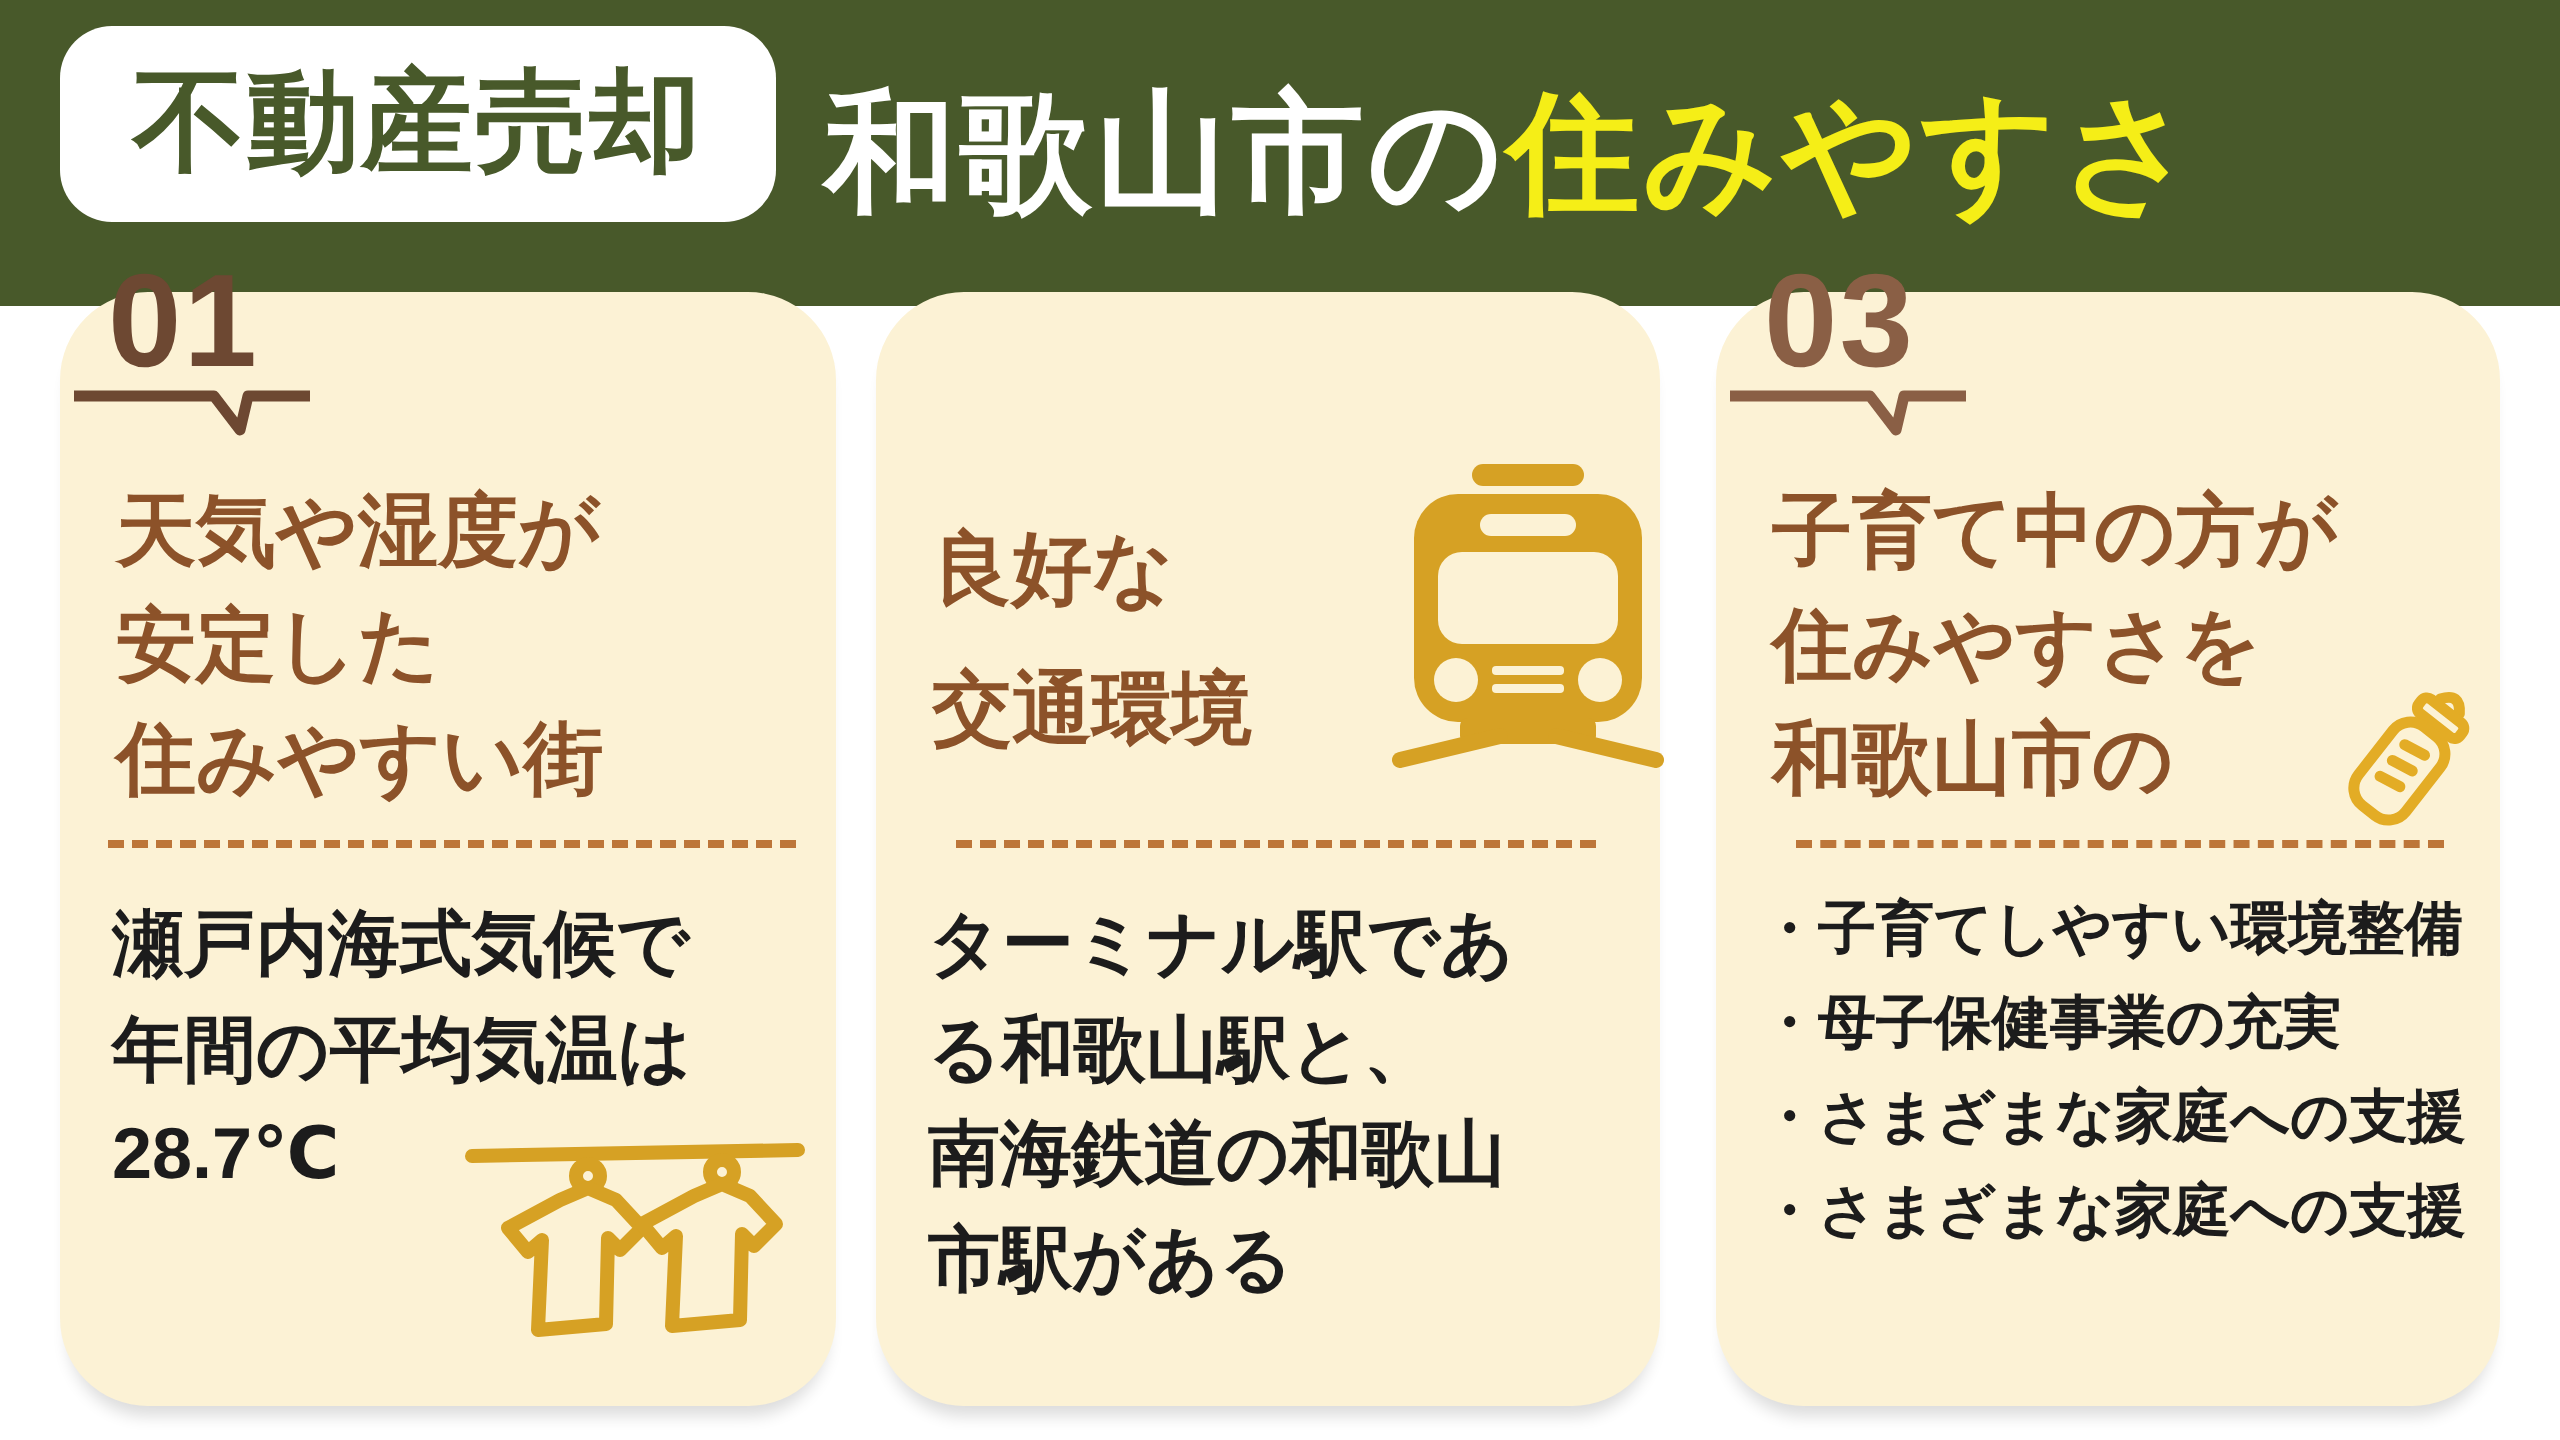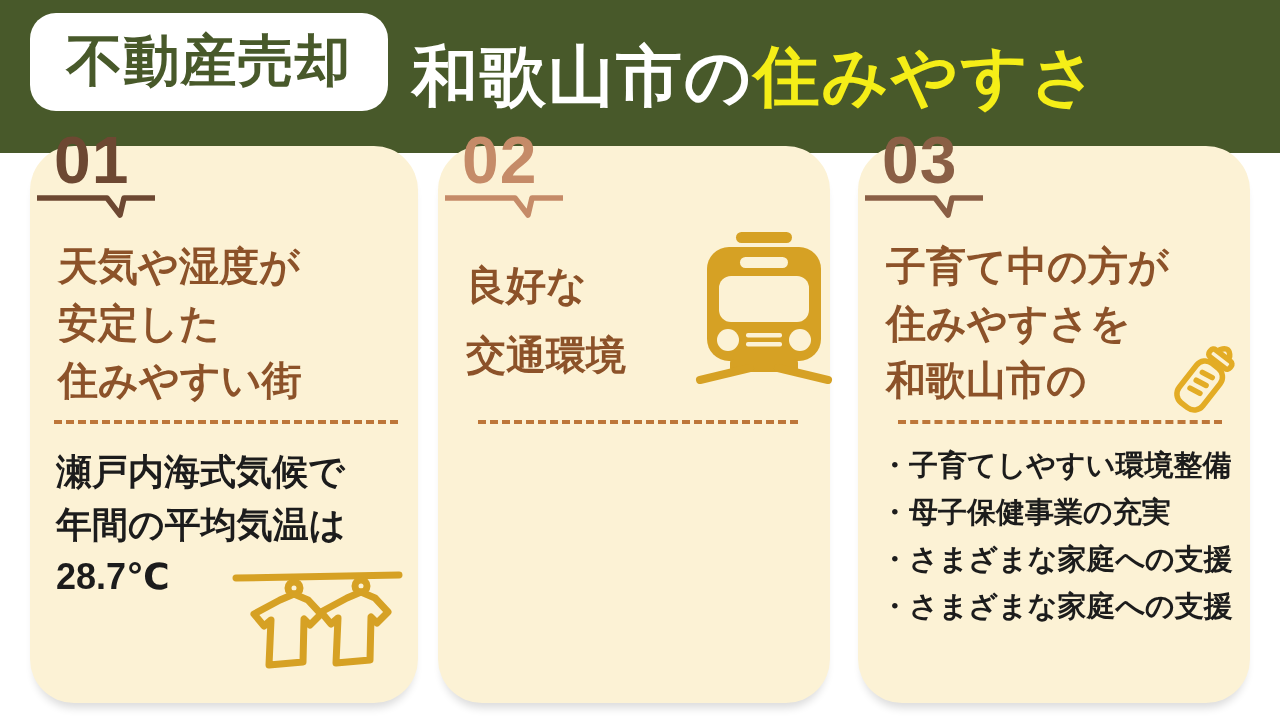--- a/index.html
+++ b/index.html
@@ -79,29 +79,27 @@
       <line x1="6" y1="16" x2="169" y2="13"></line>
       <circle cx="64" cy="26" r="6"></circle>
       <circle cx="131" cy="24" r="6"></circle>
       <path d="M50,38 L64,32 L78,38 L91,52 L80,63 L74,57 L73,100 L39,103 L41,58 L34,64 L24,52 Z"></path>
       <path d="M117,36 L131,30 L145,36 L158,50 L147,61 L141,55 L140,98 L106,101 L108,56 L101,62 L91,50 Z"></path>
     </g>
   </svg>
 </div>
 
 <div class="card c2">
-  <div class="num-block">
-    <div class="num">02</div>
-    <svg class="num-line" width="124" height="24" viewBox="0 0 124 24">
-      <path d="M2,3 H72 L85,20 L89,3 H120" fill="none" stroke="#c58b68" stroke-width="5.5" stroke-linejoin="round"></path>
-    </svg>
-  </div>
   <div class="card-title">良好な
 交通環境</div>
   <div class="divider"></div>
+  <div class="card-body">ターミナル駅であ
+る和歌山駅と、
+南海鉄道の和歌山
+市駅がある</div>
   <svg class="icon-train" width="140" height="152" viewBox="0 0 140 152">
     <g fill="#d6a124">
       <rect x="42" y="0" width="56" height="11" rx="5.5"></rect>
       <rect x="13" y="15" width="114" height="114" rx="22"></rect>
       <rect x="36" y="127" width="68" height="13" rx="4"></rect>
     </g>
     <g fill="#fcf2d5">
       <rect x="46" y="25" width="48" height="11" rx="5.5"></rect>
       <rect x="25" y="44" width="90" height="46" rx="12"></rect>
       <circle cx="34" cy="108" r="11"></circle>

